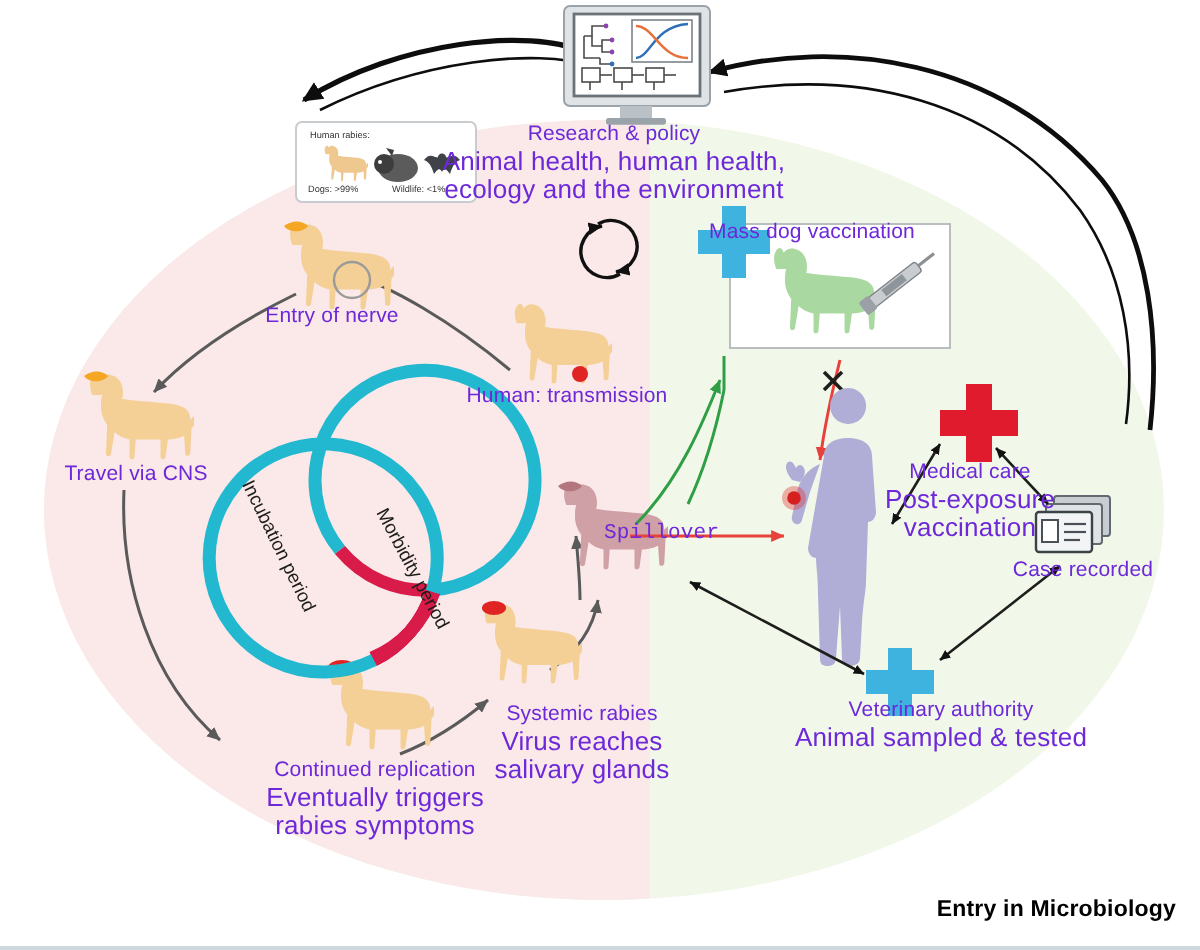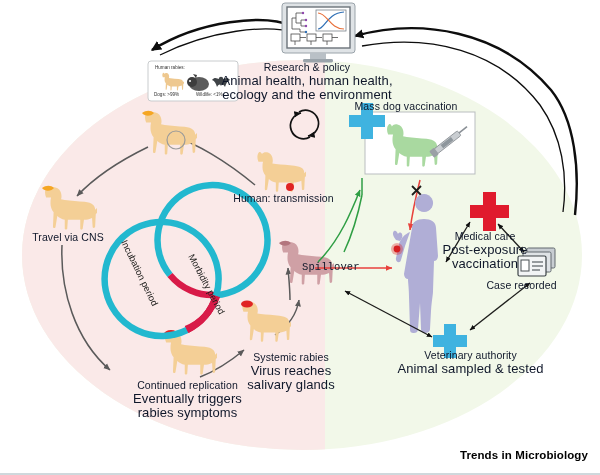--- a/index.html
+++ b/index.html
@@ -4,21 +4,21 @@
 <title>Rabies transmission cycle figure</title>
 <style>
   html,body{margin:0;padding:0;background:#ffffff;}
   body{font-family:"Liberation Sans", sans-serif;}
   #figure{
     position:relative;width:600px;height:475px;overflow:hidden;
     background:#ffffff;
   }
   #canvas{position:absolute;left:0;top:0;width:600px;height:475px;}
   .lbl{
-    position:absolute;color:#0f172a;text-align:center;
+    position:absolute;color:#6d28d9;text-align:center;
     line-height:1.12;letter-spacing:.1px;
     font-family:"Liberation Sans", sans-serif;
     white-space:nowrap;
   }
   .lbl .t1{display:block;font-size:10.5px;}
   .lbl .t2{display:block;font-size:13px;}
   .journal{
     position:absolute;right:12px;bottom:14px;
     font-size:11.5px;font-weight:bold;color:#000;
     font-family:"Liberation Sans", sans-serif;letter-spacing:.1px;
@@ -266,20 +266,23 @@
   <div class="lbl" style="left:212px;top:62px;width:190px;">
     <span class="t1">Research &amp; policy</span>
     <span class="t2">Animal health, human health,</span>
     <span class="t2">ecology and the environment</span>
   </div>
 
   <div class="inset-text" style="left:155px;top:65px;">Human rabies:</div>
   <div class="inset-text" style="left:154px;top:92px;">Dogs: &gt;99%</div>
   <div class="inset-text" style="left:196px;top:92px;">Wildlife: &lt;1%</div>
 
+  <div class="lbl" style="left:106px;top:153px;width:120px;">
+    <span class="t1">Entry of nerve</span>
+  </div>
 
   <div class="lbl" style="left:8px;top:232px;width:120px;">
     <span class="t1">Travel via CNS</span>
   </div>
 
   <div class="lbl" style="left:105px;top:380px;width:165px;">
     <span class="t1">Continued replication</span>
     <span class="t2">Eventually triggers</span>
     <span class="t2">rabies symptoms</span>
   </div>
@@ -290,38 +293,38 @@
     <span class="t2">salivary glands</span>
   </div>
 
   <div class="lbl" style="left:221px;top:193px;width:125px;">
     <span class="t1">Human: transmission</span>
   </div>
 
   <div class="arcword" style="left:129px;top:238px;transform:rotate(64deg);transform-origin:left top;">Incubation period</div>
   <div class="arcword" style="left:196px;top:252px;transform:rotate(62deg);transform-origin:left top;">Morbidity period</div>
 
-  <div class="lbl" style="left:311px;top:101px;width:190px;">
+  <div class="lbl" style="left:311px;top:111px;width:190px;">
     <span class="t1">Mass dog vaccination</span>
   </div>
 
   <div class="lbl" style="left:302px;top:262px;width:80px;text-align:left;font-family:Liberation Mono, monospace;">
     <span class="t1">Spillover</span>
   </div>
 
   <div class="lbl" style="left:430px;top:231px;width:110px;">
     <span class="t1">Medical care</span>
     <span class="t2">Post-exposure</span>
     <span class="t2">vaccination</span>
   </div>
 
-  <div class="lbl" style="left:469px;top:280px;width:105px;">
+  <div class="lbl" style="left:489px;top:280px;width:105px;">
     <span class="t1">Case recorded</span>
   </div>
 
   <div class="lbl" style="left:393px;top:350px;width:155px;">
     <span class="t1">Veterinary authority</span>
     <span class="t2">Animal sampled &amp; tested</span>
   </div>
 
-  <div class="journal">Trends in Microbiology</div>
+  <div class="journal">Entry in Microbiology</div>
   <div class="baseline"></div>
 </div>
 
 </body></html>

